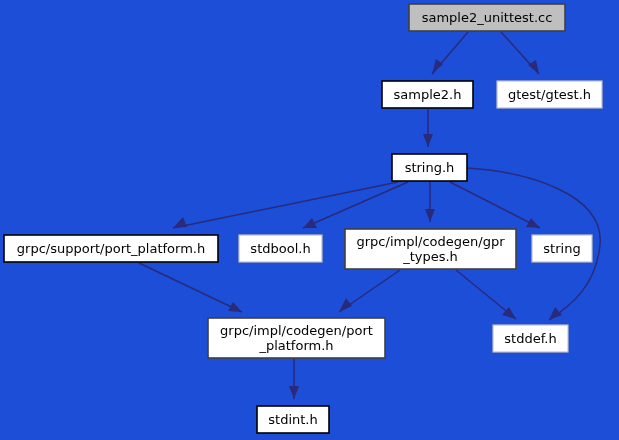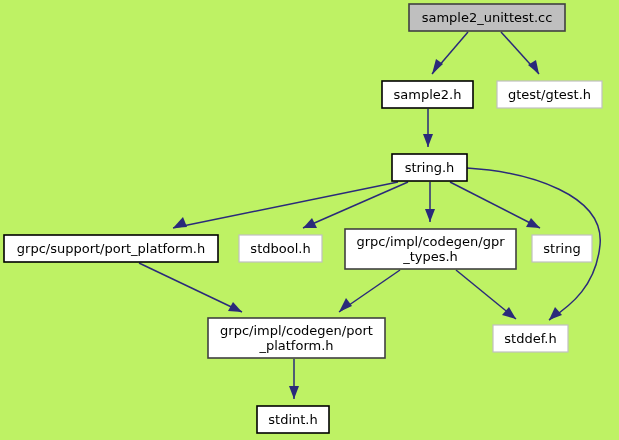--- a/index.html
+++ b/index.html
@@ -4,21 +4,21 @@
 <style>
   html, body {
     margin: 0;
     padding: 0;
     background: #ffffff;
   }
   #graph-root {
     position: relative;
     width: 619px;
     height: 440px;
-    background: #bef264;
+    background: #1d4ed8;
     overflow: hidden;
     font-family: "DejaVu Sans", sans-serif;
   }
   #graph-svg {
     position: absolute;
     top: 0; left: 0;
     width: 619px;
     height: 440px;
   }
   .node-label {

